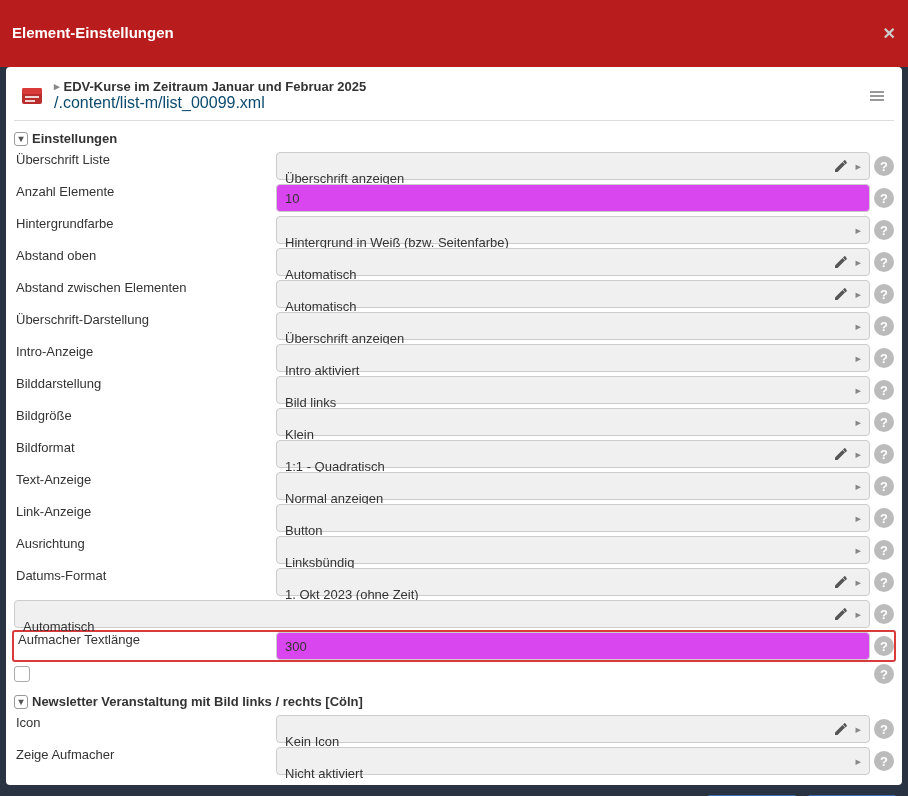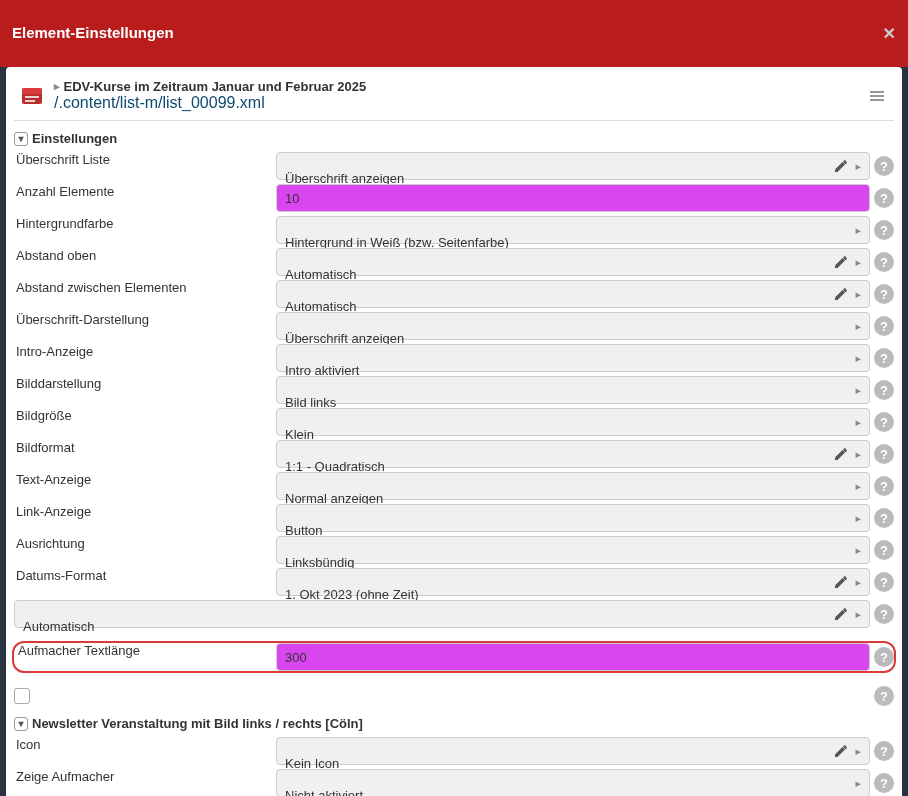--- a/index.html
+++ b/index.html
@@ -93,23 +93,23 @@
     background: #fff;
   }
   .form-rows { }
   .form-row {
     display: flex;
     align-items: flex-start;
     padding: 2px 0;
   }
   .form-row.highlighted {
     border: 2px solid #d93a3a;
-    border-radius: 12px;
+    border-radius: 3px;
     padding: 0px 0;
-    margin: 11px -2px;
+    margin: 0 -2px;
   }
   .form-row.highlighted .row-label { padding-left: 4px; }
   .row-label {
     width: 262px;
     flex-shrink: 0;
     padding-left: 2px;
     color: #333;
     font-size: 13px;
   }
   .row-control {

